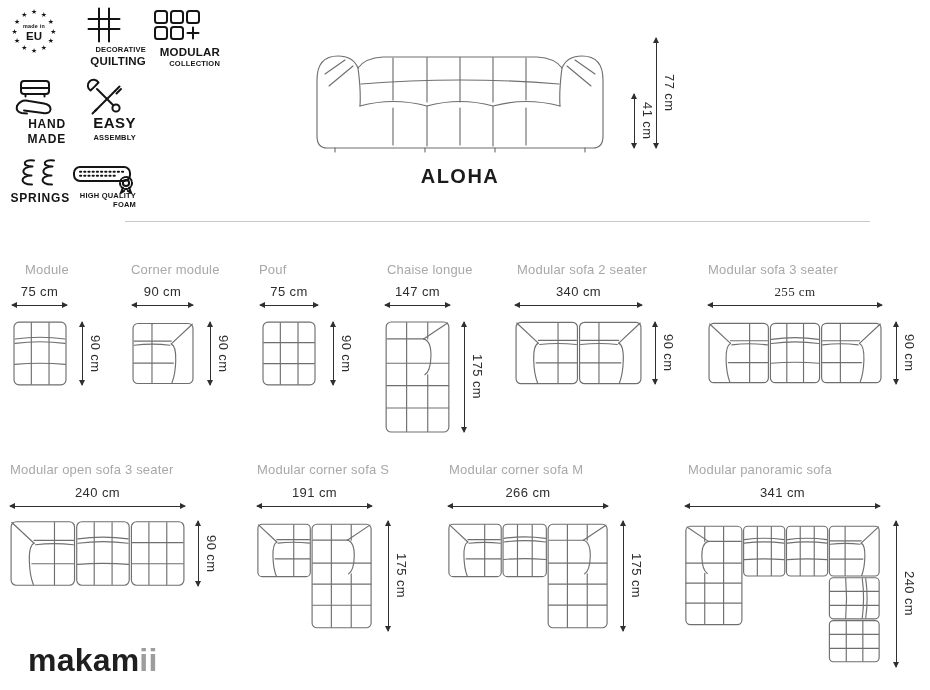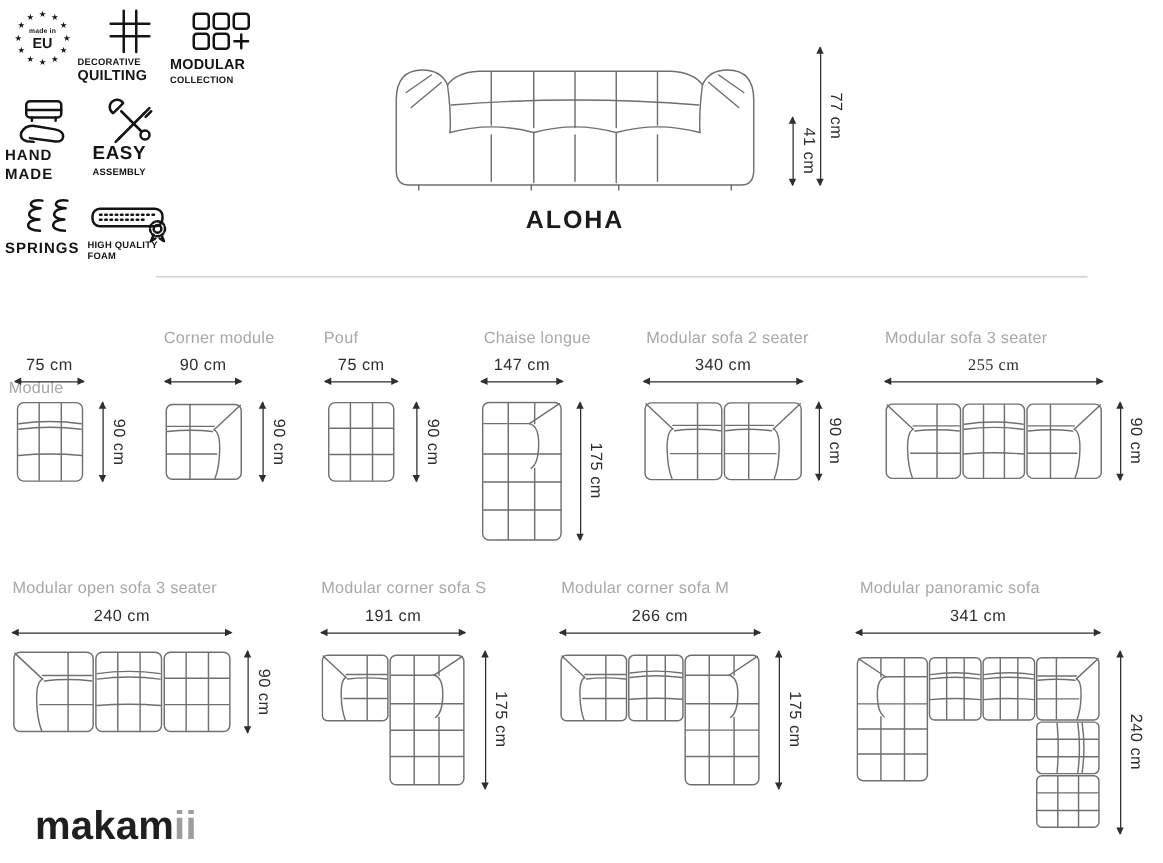--- a/index.html
+++ b/index.html
@@ -8,21 +8,21 @@
   .abs{position:absolute;}
   
   .ln{fill:none;stroke:#6f6f6f;stroke-width:1.15;vector-effect:non-scaling-stroke;
       stroke-linecap:round;stroke-linejoin:round;}
   
   .ik{fill:none;stroke:#141414;stroke-width:2;stroke-linecap:round;stroke-linejoin:round;}
   .ikd{fill:none;stroke:#141414;stroke-width:2;stroke-linecap:round;}
   .star{font-size:6.8px;fill:#141414;text-anchor:middle;dominant-baseline:central;}
   .eu-small{font-size:5.4px;font-weight:700;fill:#141414;text-anchor:middle;dominant-baseline:central;letter-spacing:.2px;}
   .eu-big{font-size:11.5px;font-weight:700;fill:#141414;text-anchor:middle;dominant-baseline:central;}
-  .blabel{position:absolute;text-align:left;font-weight:700;color:#141414;line-height:1.25;}
+  .blabel{position:absolute;text-align:right;font-weight:700;color:#141414;line-height:1.25;}
   .bl-sm{font-size:7.5px;letter-spacing:.2px;display:block;}
   .bl-md{font-size:11.5px;letter-spacing:.2px;display:block;}
   .bl-12{font-size:12px;letter-spacing:.8px;display:block;}
   .bl-lg{font-size:15px;letter-spacing:.5px;display:block;}
   .plabel{position:absolute;font-size:13px;color:#a8a8a8;letter-spacing:.2px;white-space:nowrap;}
   .wdim{position:absolute;font-size:13px;color:#2d2d2d;text-align:center;letter-spacing:.4px;white-space:nowrap;}
   .vdim{position:absolute;font-size:13px;color:#2d2d2d;writing-mode:vertical-rl;text-align:center;letter-spacing:.4px;white-space:nowrap;}
   .harrow{position:absolute;height:0;border-top:1px solid #2f2f2f;}
   .harrow::before{content:"";position:absolute;left:-1px;top:-4px;width:0;height:0;
     border:3.5px solid transparent;border-left:0;border-right:6.5px solid #2f2f2f;}
@@ -200,21 +200,21 @@
     <div class="varrow" style="left:656px;top:38px;height:110px;"></div>
     <div class="vdim" style="left:662px;top:38px;height:110px;">77 cm</div>
     <div id="title">ALOHA</div>
   </div>
 
   <div id="divider"></div>
 
   <div>
 
     <div>
-      <div class="plabel" style="left:7px;top:262px;margin-top:40px;">Module</div>
+      <div class="plabel" style="left:25px;top:262px;">Module</div>
       <div class="wdim" style="left:12px;top:284px;width:55px;">75 cm</div>
       <div class="harrow" style="left:12px;top:305px;width:55px;"></div>
       <svg class="abs" style="left:12px;top:321px;" width="56" height="65" viewBox="0 0 75 90">
           <use href="#u-mod"></use>
         </svg>
       <div class="varrow" style="left:82px;top:322px;height:63px;"></div>
       <div class="vdim" style="left:88px;top:321px;height:65px;">90 cm</div>
     </div>
 
     <div>

